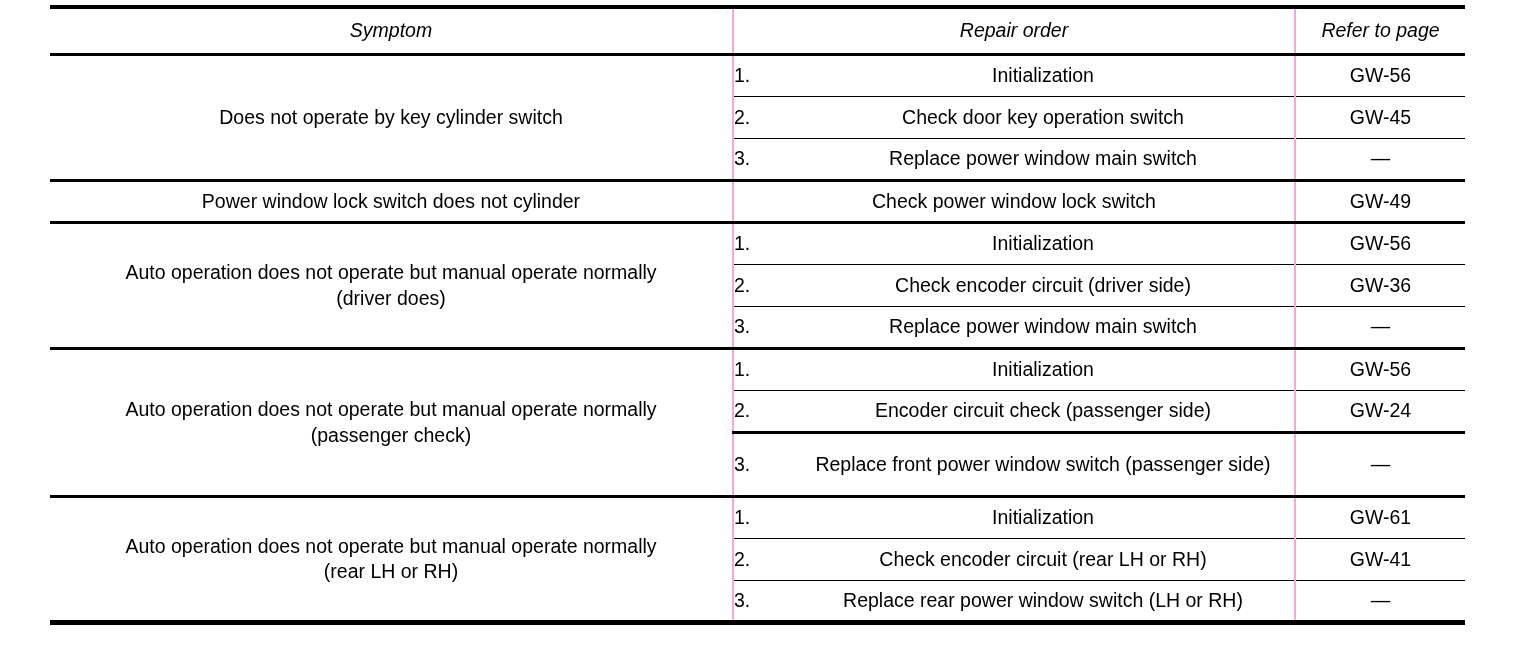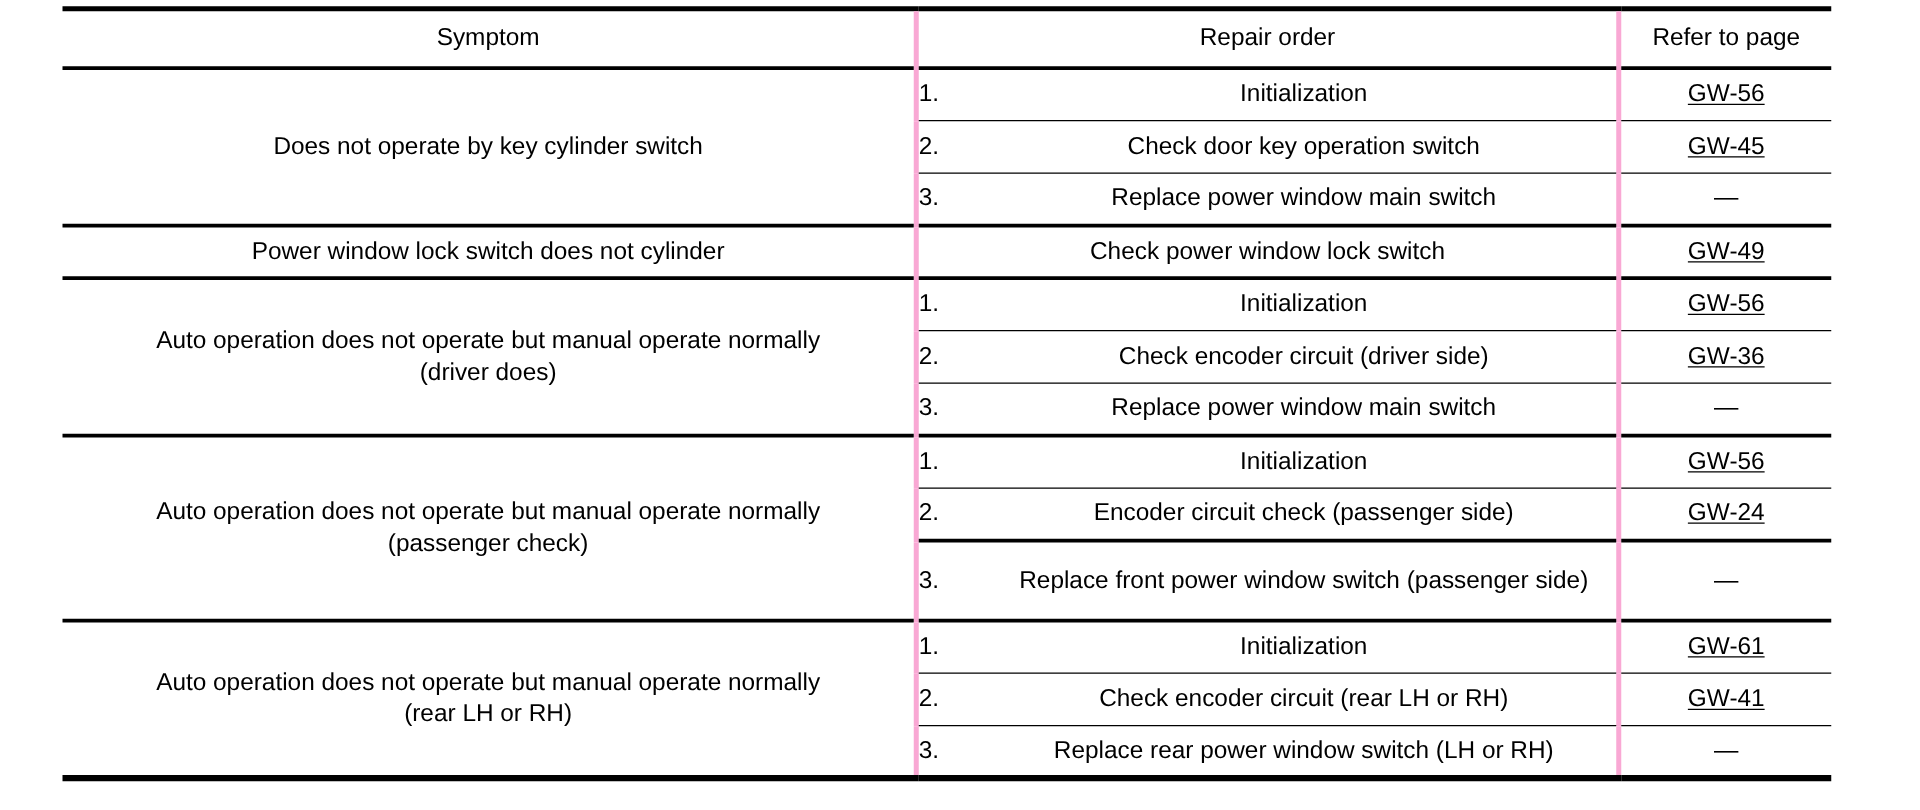--- a/index.html
+++ b/index.html
@@ -40,32 +40,33 @@
     padding: 0;
     vertical-align: middle;
     font-weight: normal;
     font-size: 19.5px;
     line-height: 1.30;
     color: #000;
     background: #ffffff;
   }
 
   
-  .vl-left  { border-left: 4px solid #f9a8d4; margin-left: 28px; }
+  .vl-left  { border-left: 2px solid #f9a8d4; margin-left: 28px; }
 
   
   .rule-top     { border-top: 4px solid #000; }
   .rule-thick   { border-top: 3px solid #000; }
   .rule-thin    { border-top: 1.6px solid #000; }
   .rule-bottom  { border-bottom: 5px solid #000; }
 
   
   thead th {
     text-align: center;
     height: 44px;
+    font-style: italic;
   }
   thead th.h-symptom { }
 
   
   td.symptom {
     text-align: center;
     padding: 4px 10px 4px 16px;
   }
 
   
@@ -88,21 +89,20 @@
   }
   .step.no-num .step-text { margin-left: 0; }
 
   
   td.page {
     text-align: center;
     padding: 6px 6px;
     white-space: nowrap;
   }
   .pagelink {
-    text-decoration: underline;
     text-underline-offset: 2px;
     color: #000;
   }
   .dash {
     letter-spacing: 0;
   }
 
   
   .h-std   { height: 42px; }
   .h-tall  { height: 64px; }

